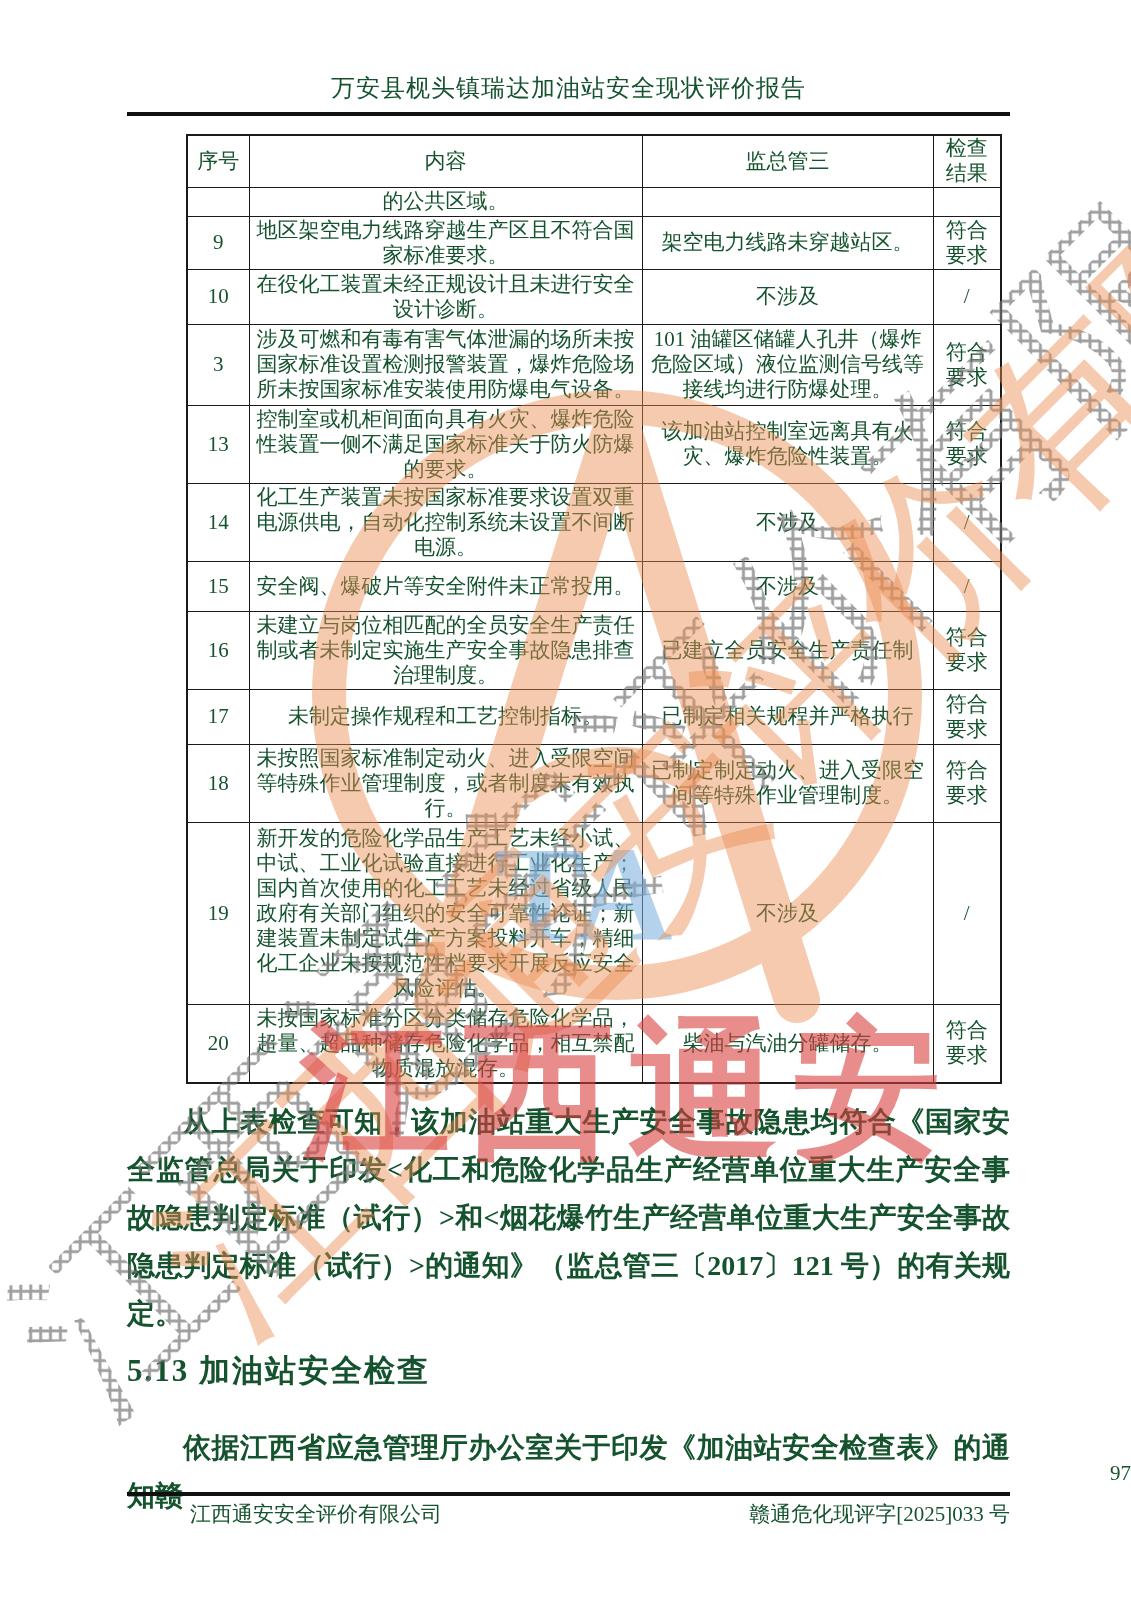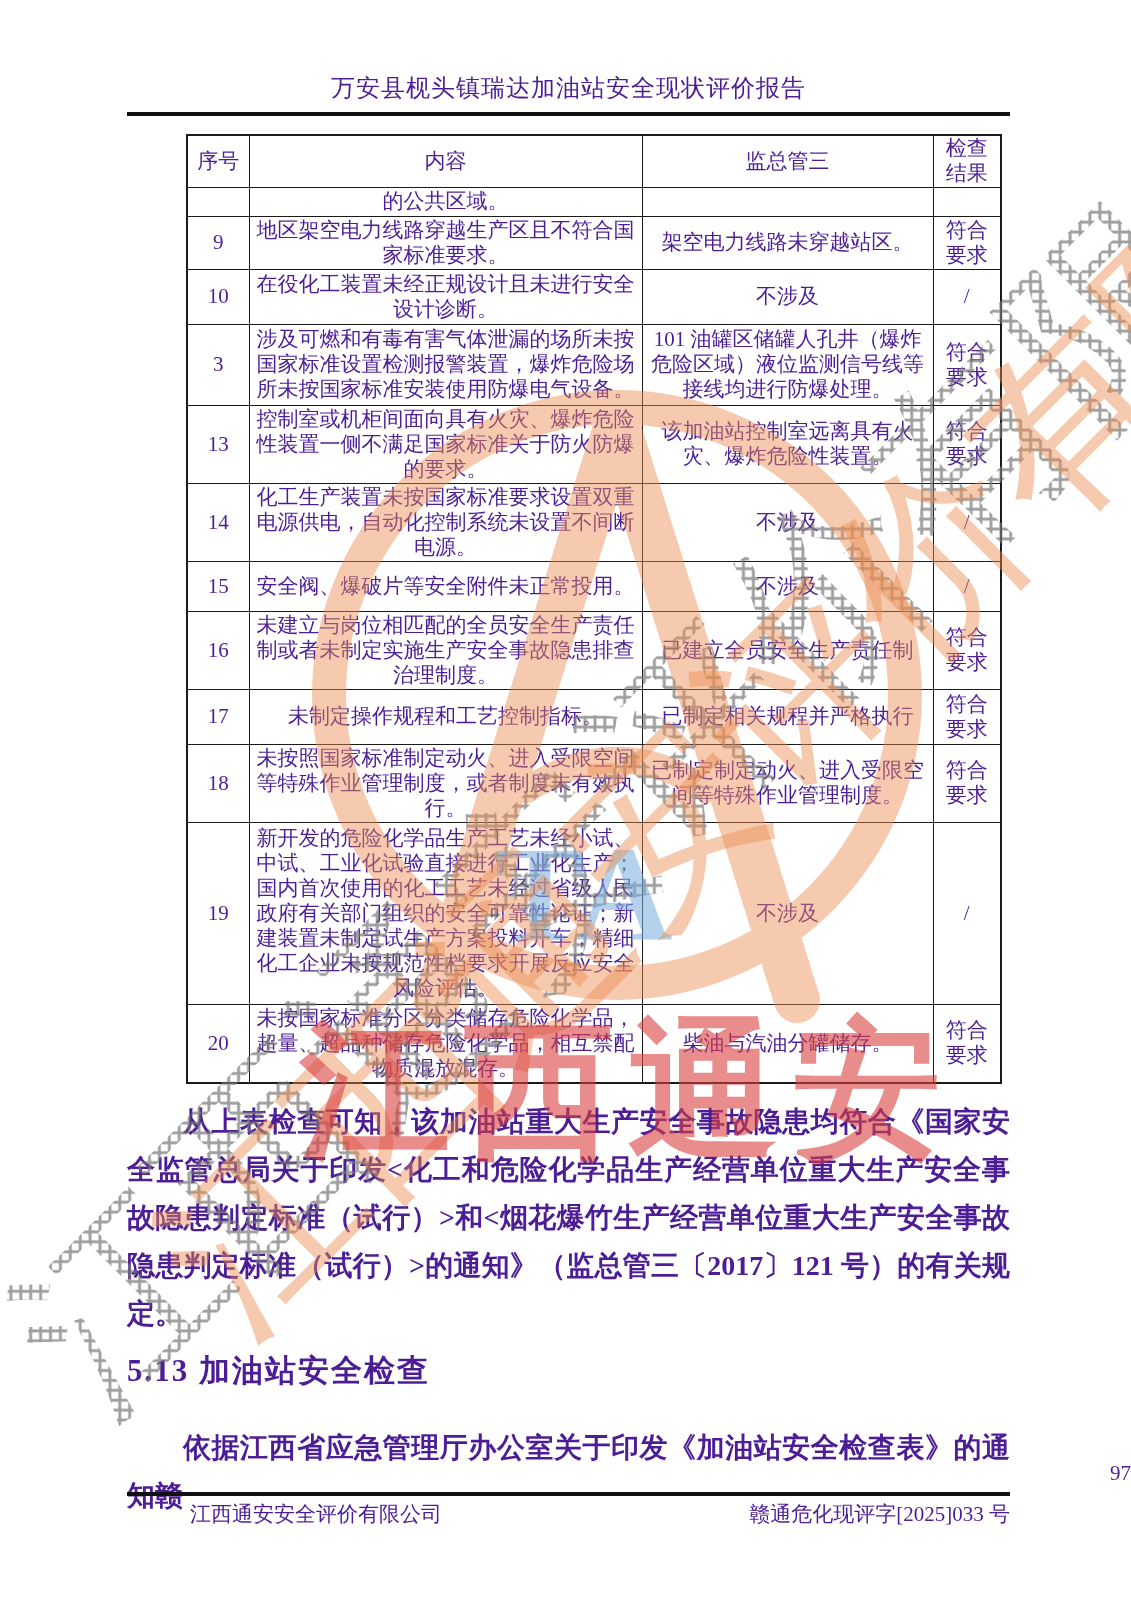--- a/index.html
+++ b/index.html
@@ -1,18 +1,18 @@
 <!DOCTYPE html>
 <html><head>
 <meta charset="utf-8">
 <style>
   html,body{margin:0;padding:0;background:#9a9a9a;}
   .page{
     position:relative;width:1131px;height:1600px;background:#ffffff;
-    overflow:hidden;margin:0 auto;color:#4c1d95;
+    overflow:hidden;margin:0 auto;color:#14532d;
     font-family:"Liberation Serif","DejaVu Serif",serif;
   }
   .content{position:relative;z-index:1;padding:0 121px 0 127px;}
   .header-title{padding-top:72px;text-align:center;font-size:24px;line-height:33px;letter-spacing:1px;}
   .header-rule{border-bottom:4px solid #101010;margin-top:7px;}
   table.inspection{
     border-collapse:collapse;table-layout:fixed;width:814px;
     margin:18px 0 0 59px;font-size:21px;line-height:25px;
     border:2.5px solid #1a1a1a;
   }

